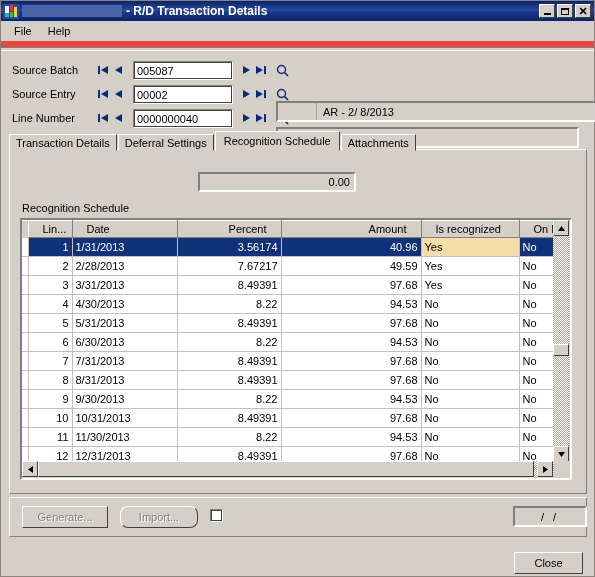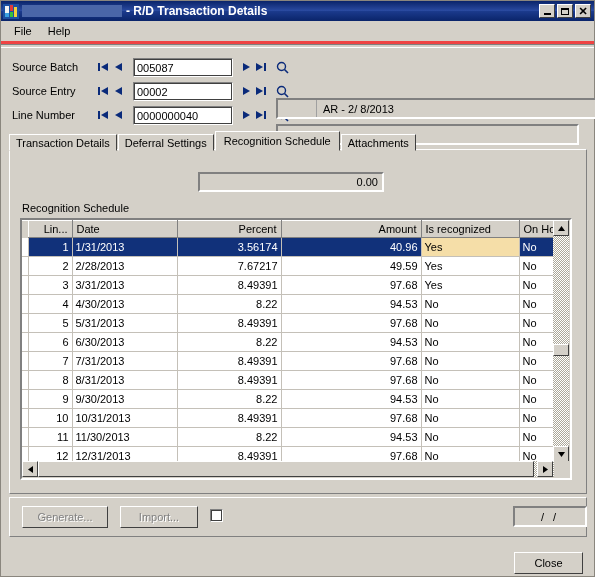--- a/index.html
+++ b/index.html
@@ -82,21 +82,21 @@
   .minbar { width: 7px; height: 2px; background: #000; margin-top: 5px; }
   .maxbox { width: 8px; height: 7px; border: 1px solid #000; border-top-width: 2px; box-sizing: border-box; }
 
   
   #menubar {
     height: 20px;
     background: #d4d0c8;
     display: flex;
     align-items: center;
     padding-left: 5px;
-    border-bottom: 3px solid #ef4444;
+    border-bottom: 6px solid #ef4444;
   }
   .menu-item {
     padding: 2px 8px;
     font-size: 11px;
     color: #000;
   }
   #menu-sep {
     height: 2px;
     border-top: 1px solid #808080;
     border-bottom: 1px solid #ffffff;
@@ -211,21 +211,21 @@
     background: #d4d0c8;
     border: 1px solid;
     border-color: #ffffff #808080 #808080 #ffffff;
     box-sizing: border-box;
   }
 
   #amount-box {
     position: absolute;
     left: 188px;
     top: 22px;
-    width: 186px;
+    width: 158px;
     height: 20px;
     border: 2px solid;
     border-color: #808080 #ffffff #ffffff #808080;
     background: #d4d0c8;
     box-sizing: border-box;
     display: flex;
     align-items: center;
     justify-content: flex-end;
     padding-right: 4px;
     font-size: 11px;
@@ -256,21 +256,21 @@
     width: 531px;
     font-size: 11px;
   }
   table.grid th {
     background: #d4d0c8;
     border: 1px solid;
     border-color: #ffffff #808080 #808080 #ffffff;
     height: 17px;
     font-weight: normal;
     font-size: 11px;
-    padding: 0 4px;
+    padding: 0 14px;
     box-sizing: border-box;
     text-align: left;
     white-space: nowrap;
     overflow: hidden;
   }
   table.grid th.num { text-align: right; }
   table.grid td {
     height: 19px;
     border-right: 1px solid #c4c0b8;
     border-bottom: 1px solid #c4c0b8;
@@ -726,21 +726,21 @@
           <svg width="5" height="7" viewBox="0 0 5 7">
               <polygon points="0,0 0,7 5,3.5" fill="#000"></polygon>
             </svg>
         </div>
       </div>
     </div>
   </div>
 
   <div id="bottom-group">
     <div class="btn disabled" style="position:absolute;left:12px;top:8px;width:86px;">Generate...</div>
-    <div class="btn disabled" style="position:absolute;left:110px;top:8px;width:78px;">Import...</div>
+    <div class="btn disabled" style="position:absolute;left:110px;top:8px;width:78px;border-radius:8px;">Import...</div>
 
     <div style="position:absolute;left:200px;top:11px;display:flex;align-items:center;gap:6px;">
       <div class="chk"></div>
     </div>
 
     <div id="date-field" style="position:absolute;left:503px;top:8px;">/  /</div>
   </div>
 
   <div class="btn" id="close-btn">Close</div>
 

